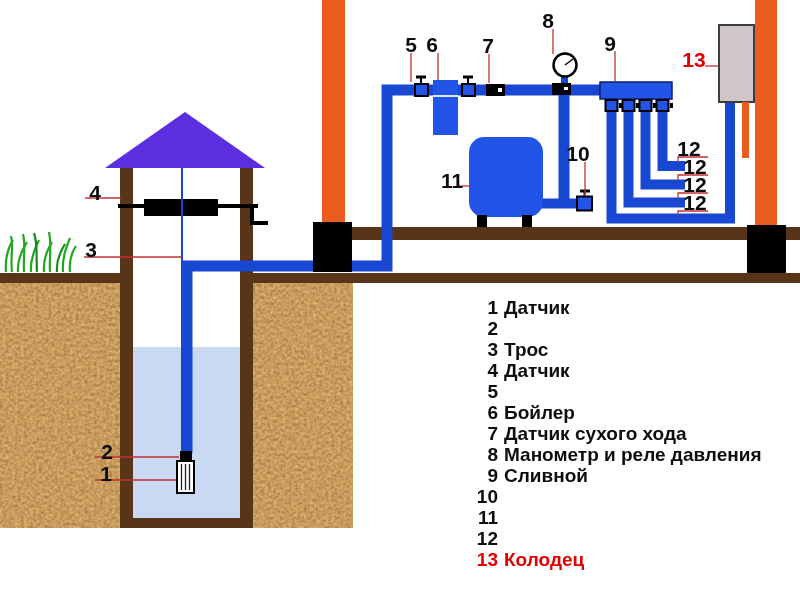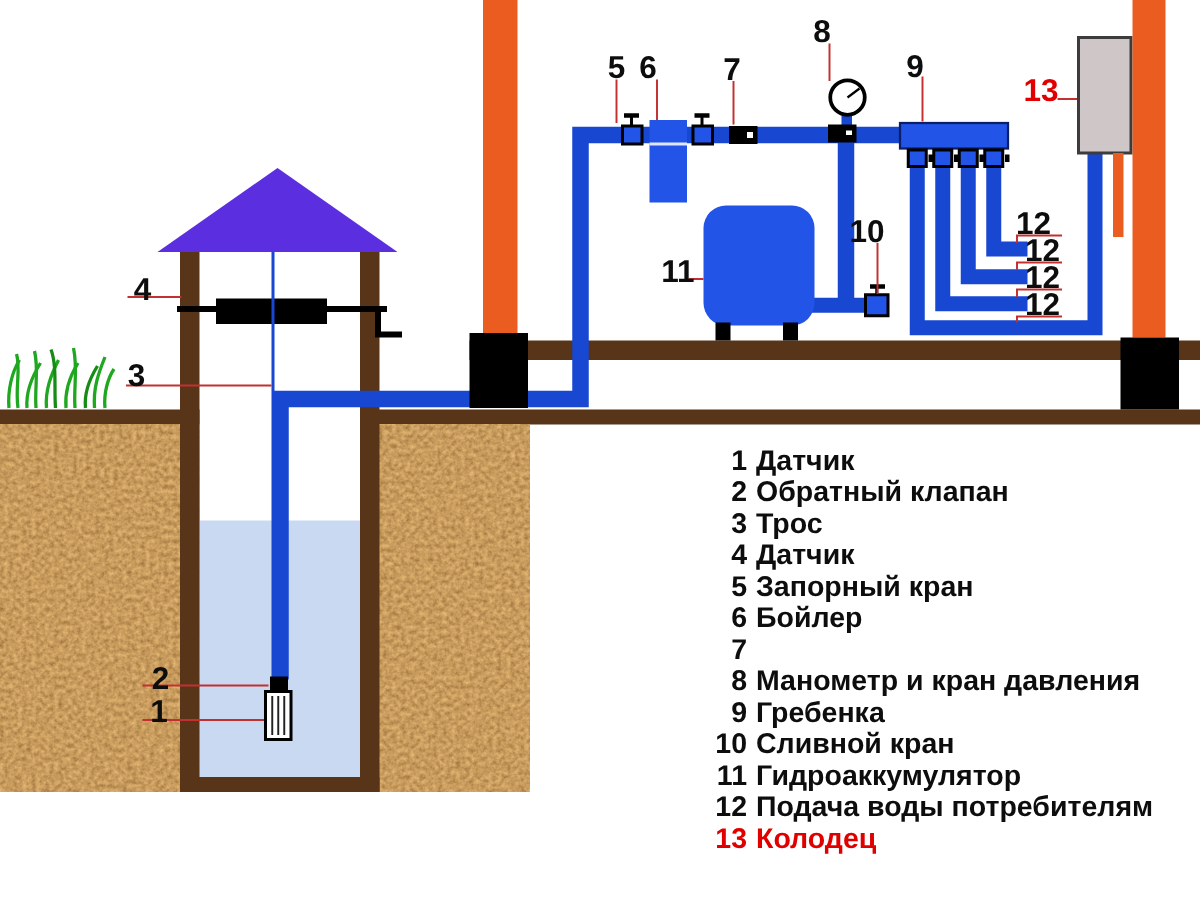--- a/index.html
+++ b/index.html
@@ -186,59 +186,55 @@
   </g>
 </svg>
 
 <div class="legend">
   <div class="lrow">
         <span class="lnum">1</span>
         <span>Датчик</span>
       </div>
   <div class="lrow">
         <span class="lnum">2</span>
-        <span>Обратный клапан</span>
       </div>
   <div class="lrow">
         <span class="lnum">3</span>
         <span>Трос</span>
       </div>
   <div class="lrow">
         <span class="lnum">4</span>
         <span>Датчик</span>
       </div>
   <div class="lrow">
         <span class="lnum">5</span>
-        <span>Запорный кран</span>
       </div>
   <div class="lrow">
         <span class="lnum">6</span>
         <span>Бойлер</span>
       </div>
   <div class="lrow">
         <span class="lnum">7</span>
+        <span>Датчик сухого хода</span>
       </div>
   <div class="lrow">
         <span class="lnum">8</span>
-        <span>Манометр и кран давления</span>
+        <span>Манометр и реле давления</span>
       </div>
   <div class="lrow">
         <span class="lnum">9</span>
-        <span>Гребенка</span>
+        <span>Сливной</span>
       </div>
   <div class="lrow">
         <span class="lnum">10</span>
-        <span>Сливной кран</span>
       </div>
   <div class="lrow">
         <span class="lnum">11</span>
-        <span>Гидроаккумулятор</span>
       </div>
   <div class="lrow">
         <span class="lnum">12</span>
-        <span>Подача воды потребителям</span>
       </div>
   <div class="lrow red">
         <span class="lnum">13</span>
         <span>Колодец</span>
       </div>
 </div>
 </div>
 
 </body></html>

